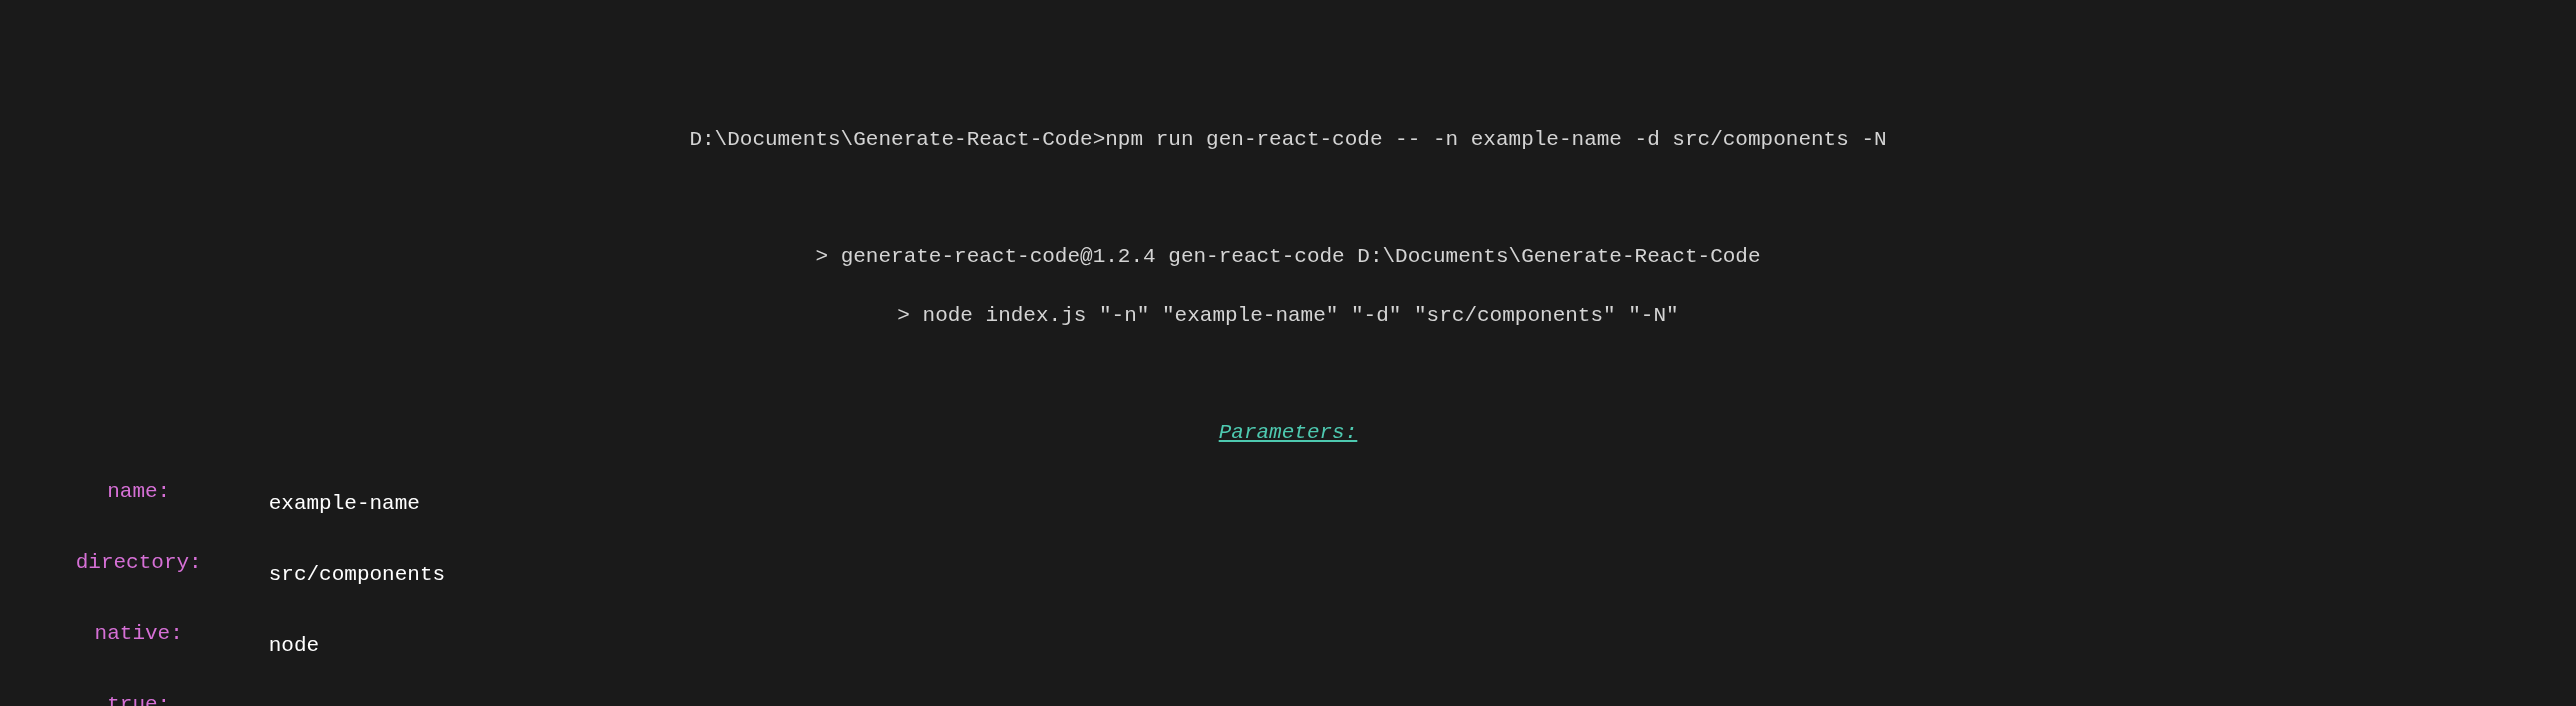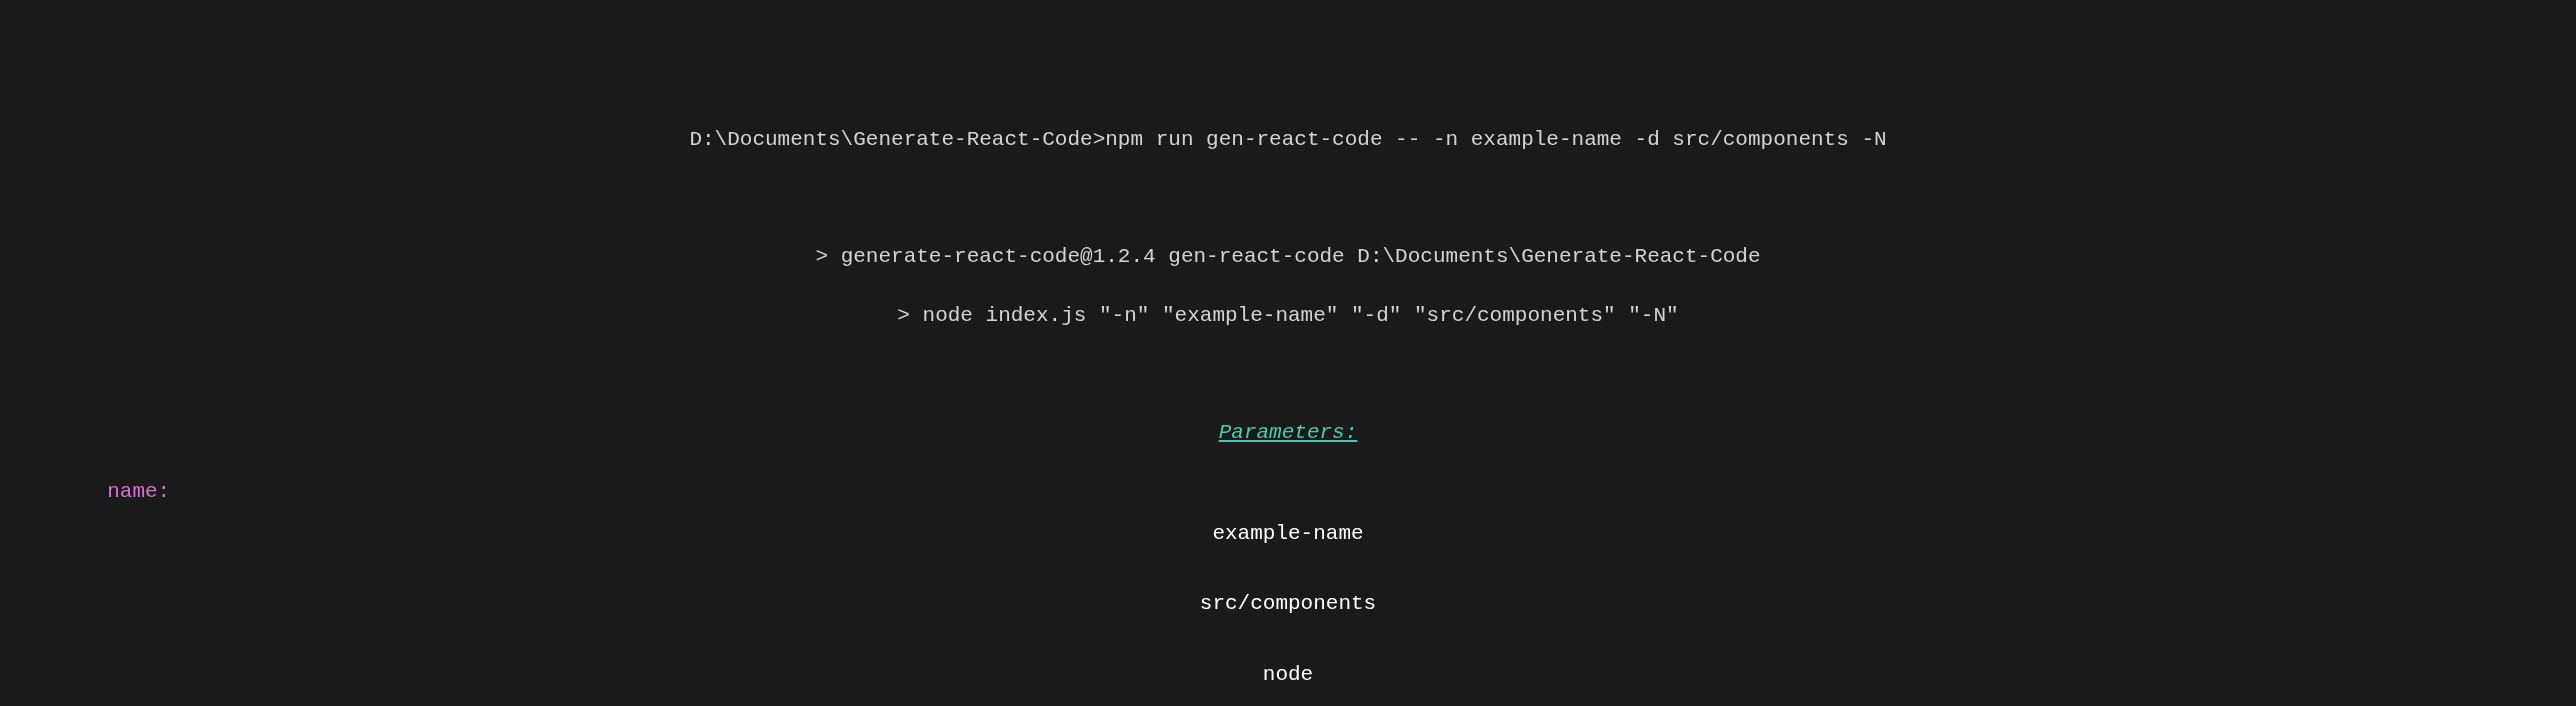--- a/index.html
+++ b/index.html
@@ -24,21 +24,20 @@
     .prompt-text {
       color: #d4d4d4;
     }
     .header-cyan {
       color: #4ec9b0;
       text-decoration: underline;
       font-style: italic;
     }
     .param-row {
       display: flex;
-      flex-direction: column;
     }
     .param-label {
       width: 260px;
       color: #d670d6;
     }
     .param-value {
       color: #ffffff;
       margin-top: 12px;
     }
   </style>
@@ -47,22 +46,22 @@
 
 
 
 <div class="line"><span class="prompt-text">D:\Documents\Generate-React-Code&gt;</span><span class="prompt-text">npm run gen-react-code -- -n example-name -d src/components -N</span></div>
 <div class="line"> </div>
 <div class="line"><span class="prompt-text">&gt; generate-react-code@1.2.4 gen-react-code D:\Documents\Generate-React-Code</span></div>
 <div class="line"><span class="prompt-text">&gt; node index.js "-n" "example-name" "-d" "src/components" "-N"</span></div>
 <div class="line"> </div>
 <div class="line"><span class="header-cyan">Parameters:</span></div>
 <div class="param-row"><span class="param-label">name:</span><span class="param-value">example-name</span></div>
-<div class="param-row"><span class="param-value">src/components</span></div>
-<div class="param-row"><span class="param-value">node</span></div>
+<div class="param-row"><span class="param-label">directory:</span><span class="param-value">src/components</span></div>
+<div class="param-row"><span class="param-label">native:</span><span class="param-value">node</span></div>
 <div class="param-row"><span class="param-label">true:</span><span class="param-value">index</span></div>
 <div class="param-row"><span class="param-label">omitComments:</span><span class="param-value">false</span></div>
 
 
 
 
 
 
 
 

